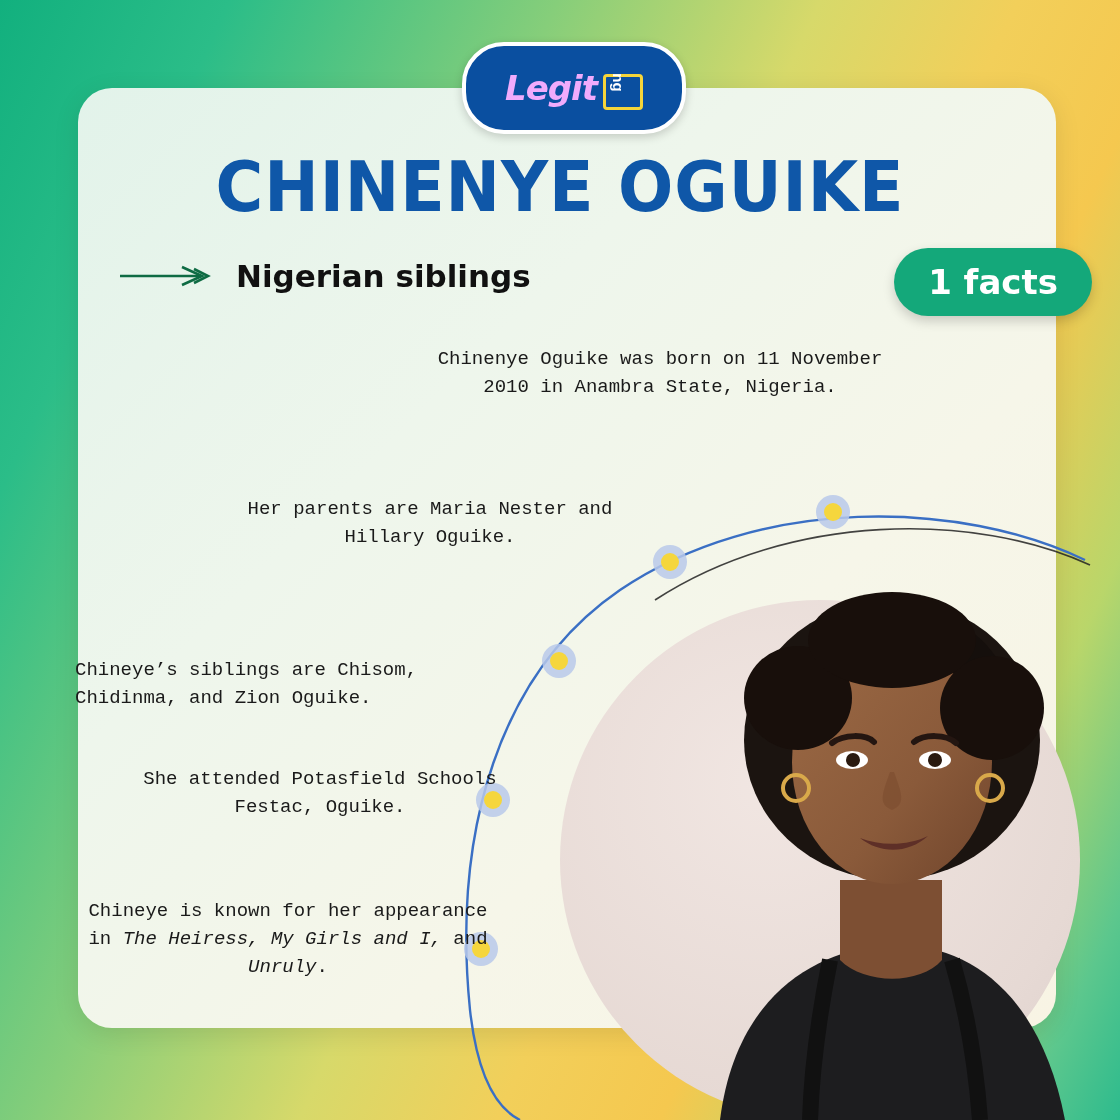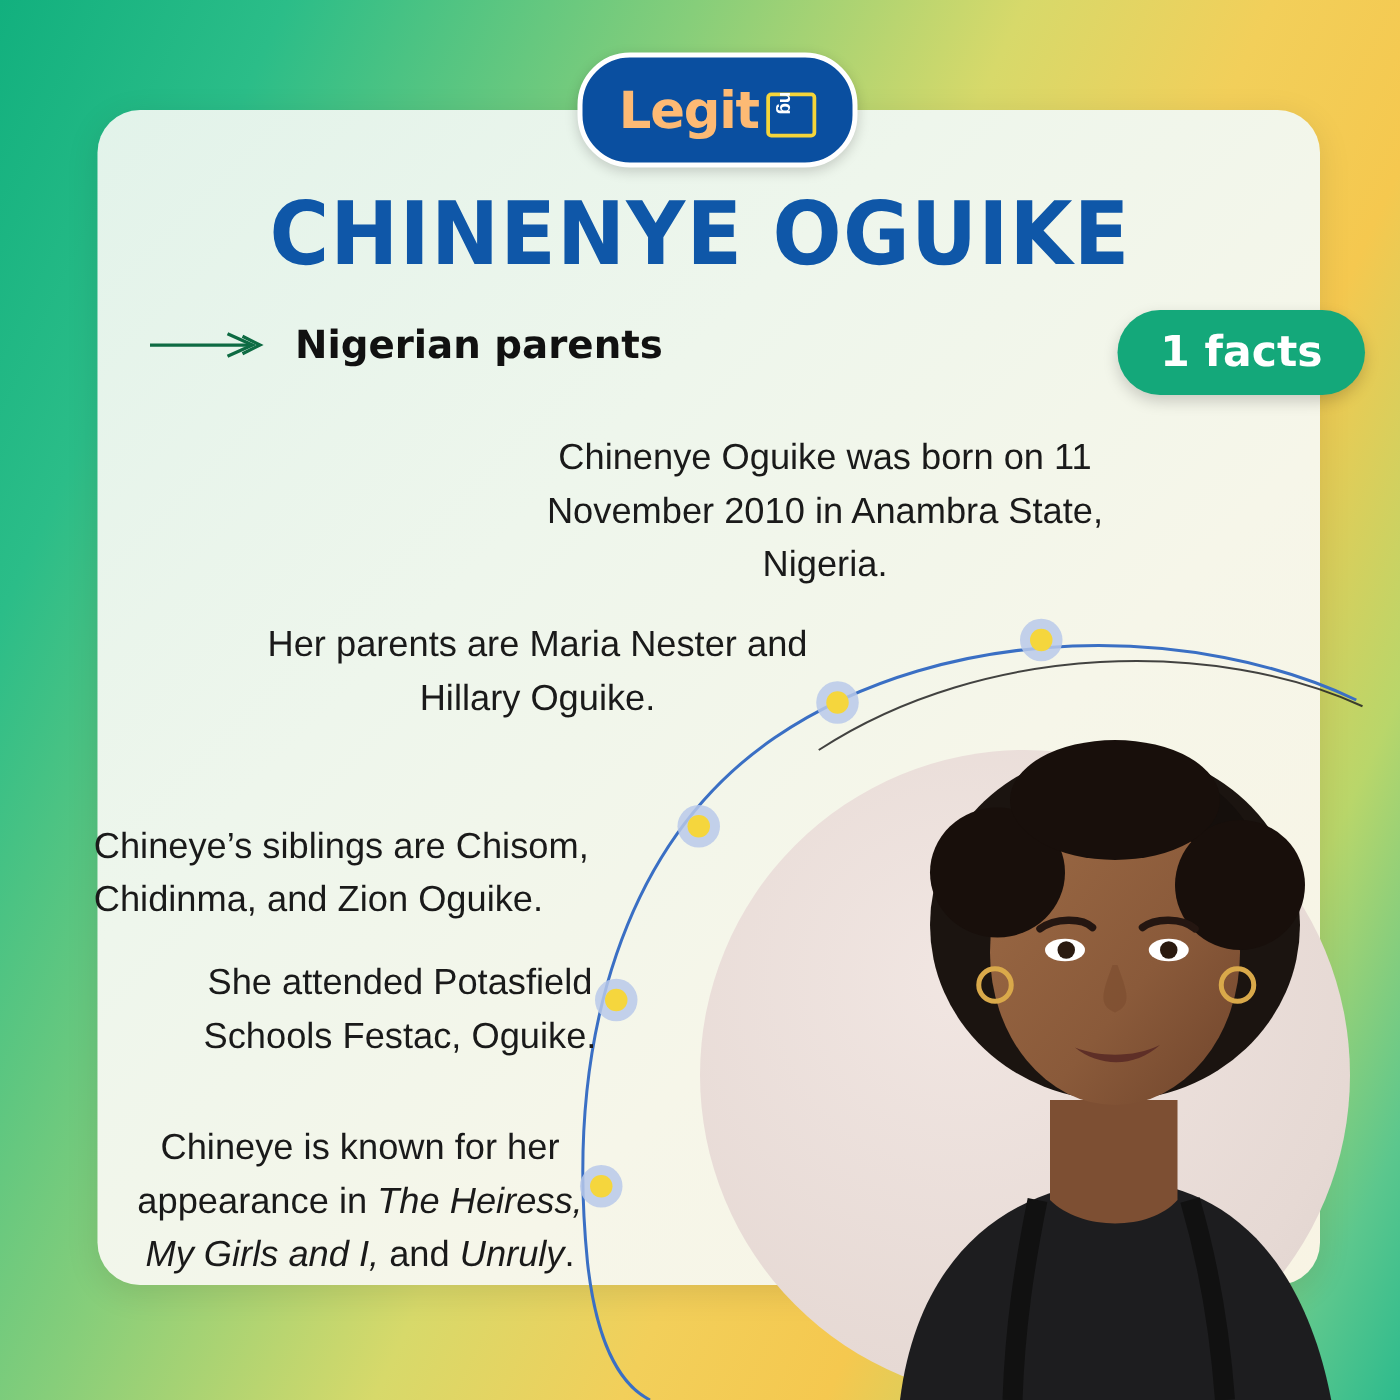--- a/index.html
+++ b/index.html
@@ -48,23 +48,24 @@
     background: #0a4fa0;
     border-radius: 42px;
     border: 4px solid #ffffff;
     box-shadow: 0 3px 10px rgba(0,0,0,0.18);
     display: flex;
     align-items: center;
     justify-content: center;
     z-index: 6;
   }
   .logo-text {
-    color: #fdba74;
-    font-size: 41px;
-    font-weight: bold;
+    color: #f0abfc;
+    font-size: 34px;
+    font-weight: bold;
+    font-style: italic;
     letter-spacing: -1px;
     font-family: "DejaVu Sans", sans-serif;
   }
   .logo-mark {
     display: inline-block;
     margin-left: 6px;
     width: 34px;
     height: 30px;
     border: 3px solid #f5d53a;
     border-radius: 4px;
@@ -127,23 +128,23 @@
     padding: 14px 34px;
     font-size: 34px;
     font-weight: bold;
     font-family: "DejaVu Sans", sans-serif;
     box-shadow: 0 5px 12px rgba(0,0,0,0.18);
     z-index: 6;
   }
   .fact {
     position: absolute;
     color: #1a1a1a;
-    font-size: 29px;
+    font-size: 19px;
     line-height: 1.48;
-    font-family: Liberation Sans, sans-serif;
+    font-family: Liberation Mono, monospace;
     z-index: 5;
   }
   .fact i { font-style: italic; }
   .f1 { left: 430px; top: 345px; width: 460px; text-align: center; }
   .f2 { left: 210px; top: 495px; width: 440px; text-align: center; }
   .f3 { left: 75px;  top: 656px; width: 450px; text-align: left; }
   .f4 { left: 130px; top: 765px; width: 380px; text-align: center; }
   .f5 { left: 88px;  top: 885px; width: 400px; text-align: center; margin-top: 12px; }
 
   .curve {
@@ -267,21 +268,21 @@
   <div class="title">CHINENYE OGUIKE</div>
 
   <div class="subtitle-row">
     <span class="arrow">
       <svg width="92" height="22" viewBox="0 0 92 22">
         <line x1="0" y1="11" x2="80" y2="11" stroke="#0e6b43" stroke-width="2.6"></line>
         <polyline points="62,2 82,11 62,20" fill="none" stroke="#0e6b43" stroke-width="2.6"></polyline>
         <polyline points="74,4 88,11 74,18" fill="none" stroke="#0e6b43" stroke-width="2.6"></polyline>
       </svg>
     </span>
-    <span class="subtitle">Nigerian parents</span>
+    <span class="subtitle">Nigerian siblings</span>
   </div>
 
   <div class="facts-badge">1 facts</div>
 
   <div class="fact f1">Chinenye Oguike was born on 11 November 2010 in Anambra State, Nigeria.</div>
   <div class="fact f2">Her parents are Maria Nester and Hillary Oguike.</div>
   <div class="fact f3">Chineye’s siblings are Chisom, Chidinma, and Zion Oguike.</div>
   <div class="fact f4">She attended Potasfield Schools Festac, Oguike.</div>
   <div class="fact f5"><span>Chineye is known for her appearance in </span><i>The Heiress,</i><span> </span><i>My Girls and I,</i><span> and </span><i>Unruly</i><span>.</span></div>
 

